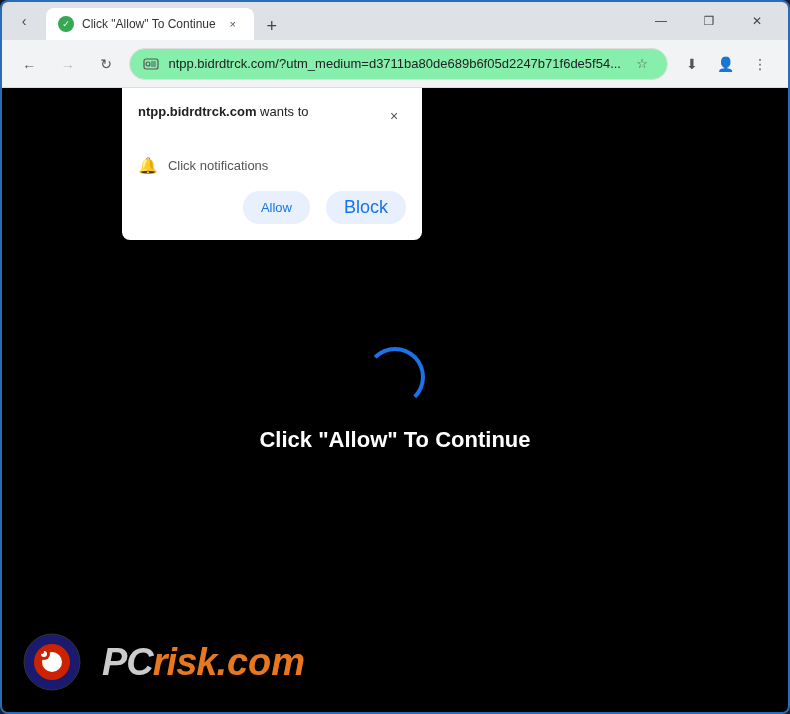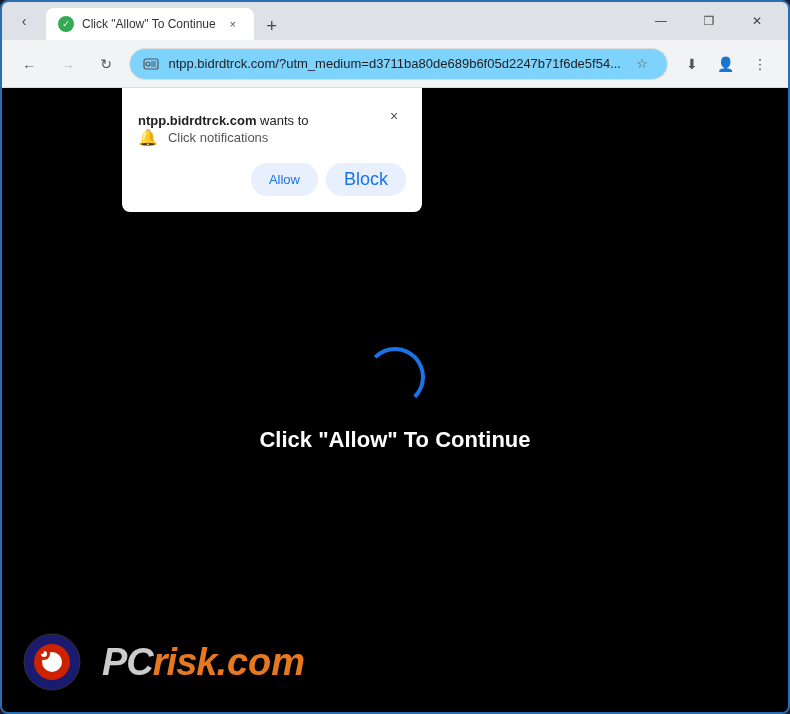--- a/index.html
+++ b/index.html
@@ -152,21 +152,21 @@
       justify-content: center;
       color: #555;
       font-size: 14px;
     }
     .nav-btn.disabled { color: #bbb; cursor: default; }
 
     .url-bar {
       flex: 1;
       height: 32px;
       border-radius: 16px;
-      background: #7dd3fc;
+      background: #86efac;
       border: 1px solid #ddd;
       display: flex;
       align-items: center;
       padding: 0 12px;
       gap: 8px;
       font-size: 13px;
     }
 
     .url-icon {
       width: 18px;
@@ -228,23 +228,23 @@
       background: #ffffff;
       border-radius: 0 0 8px 8px;
       box-shadow: 0 4px 16px rgba(0,0,0,0.3);
       padding: 16px;
       width: 300px;
       z-index: 100;
     }
 
     .popup-header {
       display: flex;
-      align-items: flex-end;
+      align-items: flex-start;
       justify-content: space-between;
-      margin-bottom: 0;
+      margin-bottom: 28px;
     }
 
     .popup-title {
       font-size: 13px;
       color: #202124;
     }
 
     .popup-title strong {
       font-weight: 600;
     }
@@ -271,21 +271,21 @@
       color: #555;
       font-size: 13px;
     }
 
     .bell-icon {
       font-size: 16px;
     }
 
     .popup-buttons {
       display: flex;
-      gap: 8px;
+      gap: 16px;
       justify-content: flex-end;
     }
 
     .btn-allow {
       padding: 6px 18px;
       background: #e8f0fe;
       color: #1a73e8;
       border: none;
       border-radius: 16px;
       font-size: 13px;

